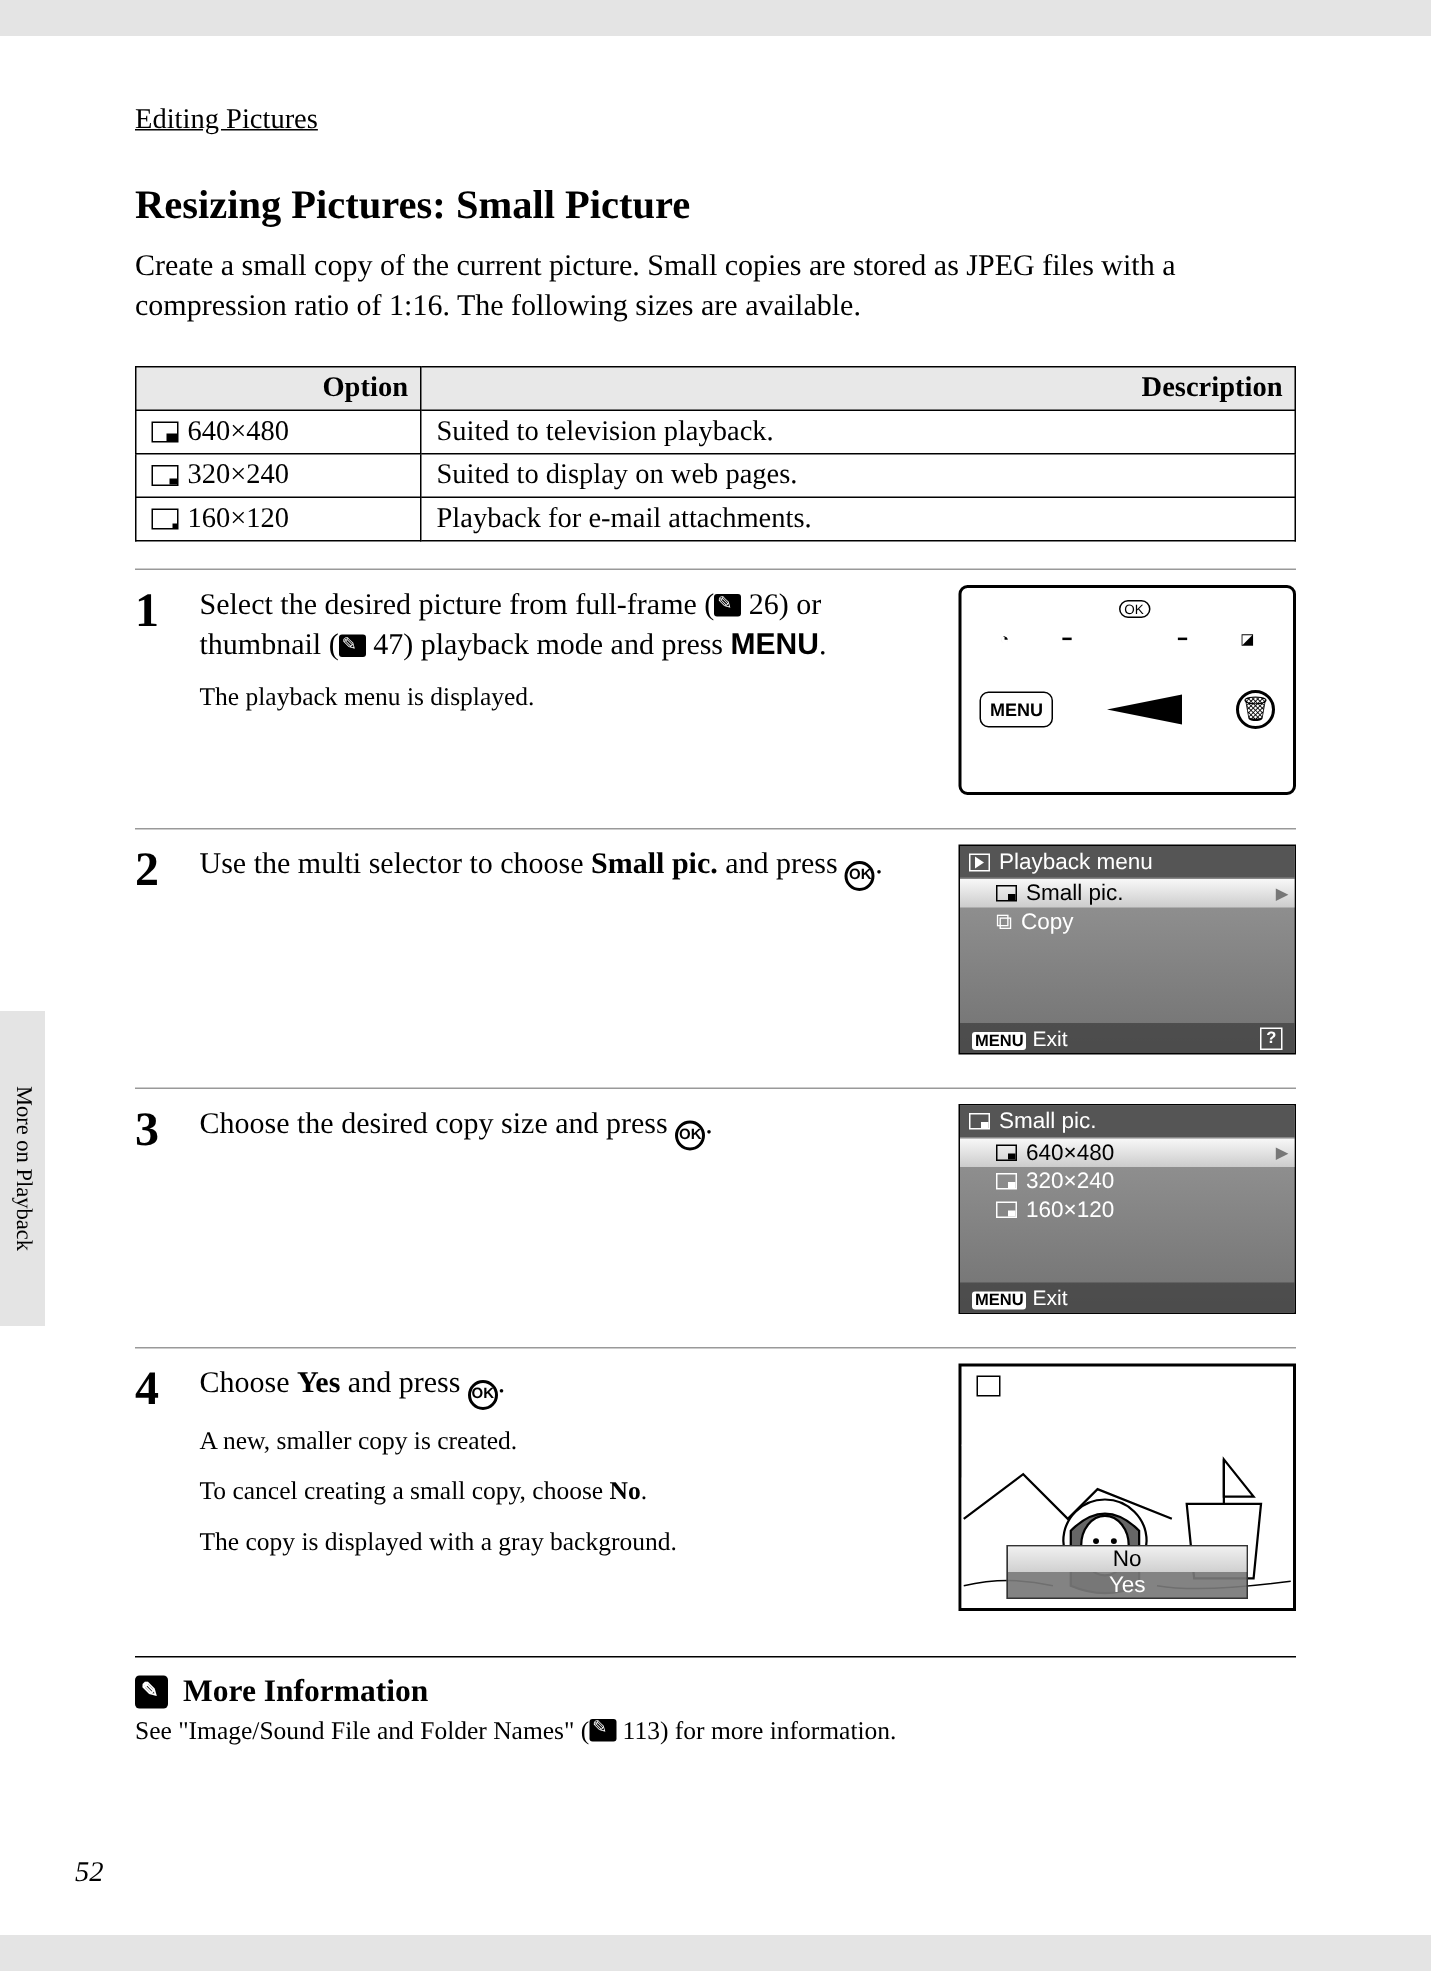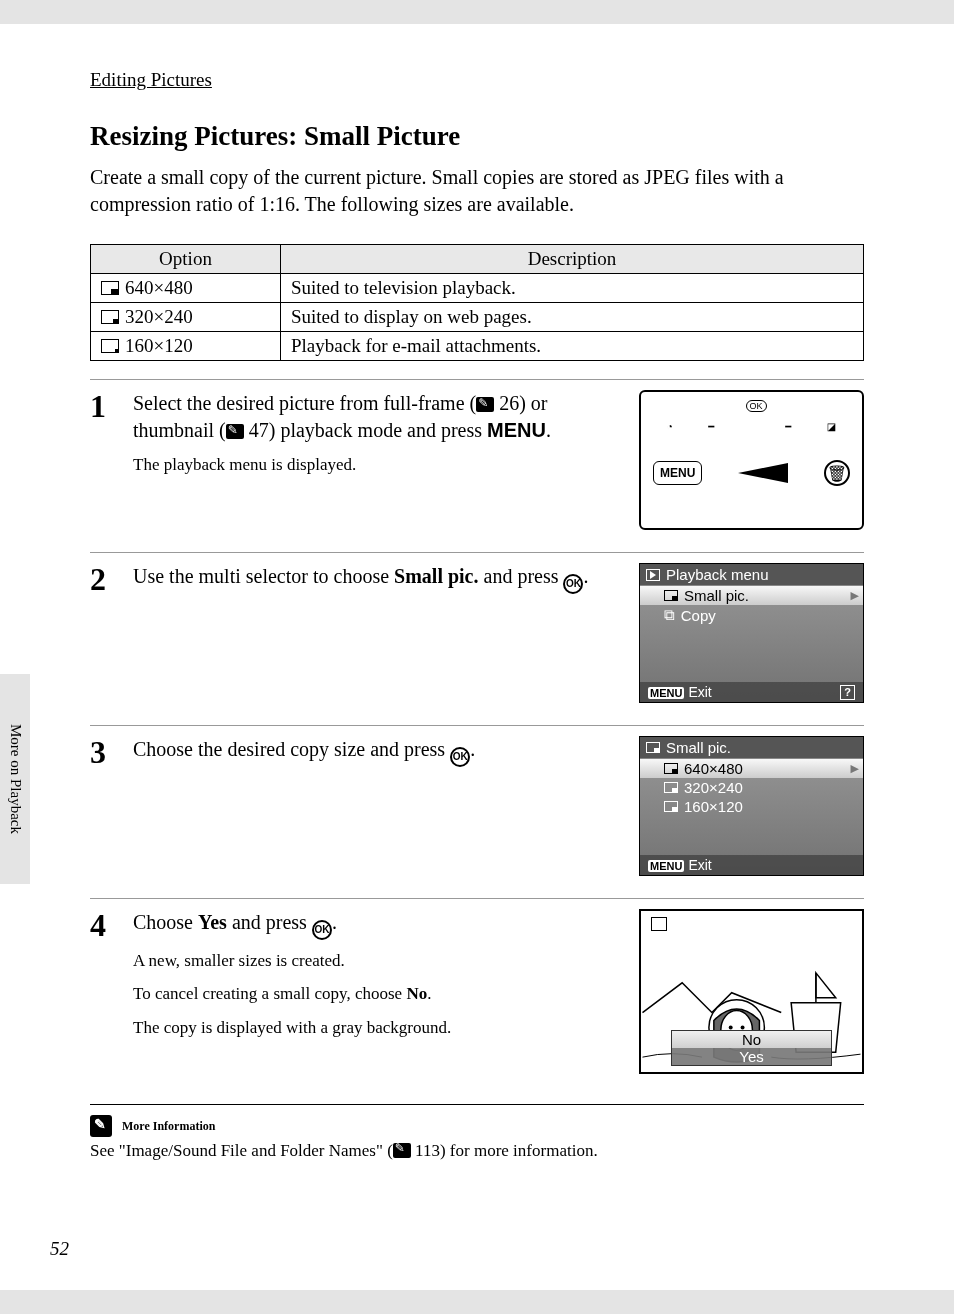--- a/index.html
+++ b/index.html
@@ -34,23 +34,23 @@
   }
   table.options {
     width: 100%;
     border-collapse: collapse;
     font-size: 19px;
     margin-bottom: 18px;
   }
   table.options th {
     border: 1px solid #000;
     background: #e8e8e8;
-    font-weight: normal;
+    font-weight: bold;
     padding: 3px 8px;
-    text-align: center;
+    text-align: right;
   }
   table.options td {
     border: 1px solid #000;
     padding: 3px 10px;
   }
   .opt-col { width: 190px; }
   .opt-cell { display: flex; align-items: center; gap: 6px; }
   .sm-icon {
     width: 18px; height: 14px; border: 1.5px solid #000; display: inline-block;
     position: relative;
@@ -255,21 +255,21 @@
     transform: rotate(0deg);
   }
 
   .more-info {
     border-top: 1px solid #000;
     margin-top: 30px;
     padding-top: 10px;
   }
   .more-info-head {
     display: flex; align-items: center; gap: 10px;
-    font-size: 12px; font-weight: bold; margin-bottom: 4px;
+    font-size: 21px; font-weight: bold; margin-bottom: 4px;
   }
   .mi-icon {
     width: 22px; height: 22px; background: #000; border-radius: 3px;
     position: relative;
   }
   .mi-icon::after {
     content: "✎"; color: #fff; position: absolute; left: 4px; top: 1px;
     font-size: 14px;
   }
   .more-info-body {
@@ -410,21 +410,21 @@
           <span><span class="menu-tag">MENU</span><span>Exit</span></span>
         </div>
       </div>
     </div>
   </div>
 
   <div class="step">
     <div class="step-num">4</div>
     <div class="step-body">
       <span>Choose </span><b>Yes</b><span> and press </span><span class="ok-circ">OK</span><span>.</span>
-      <div class="sub">A new, smaller sizes is created.</div>
+      <div class="sub">A new, smaller copy is created.</div>
       <div class="sub"><span>To cancel creating a small copy, choose </span><b>No</b><span>.</span></div>
       <div class="sub">The copy is displayed with a gray background.</div>
     </div>
     <div class="step-figure">
       <div class="confirm">
         <span class="top-icon"></span>
         <div class="q">Create small picture file?</div>
         <div class="scene">
           <svg viewBox="0 0 220 110">
             <polyline points="0,50 40,20 70,50 90,30 140,50" fill="none" stroke="#000" stroke-width="1.5"></polyline>

